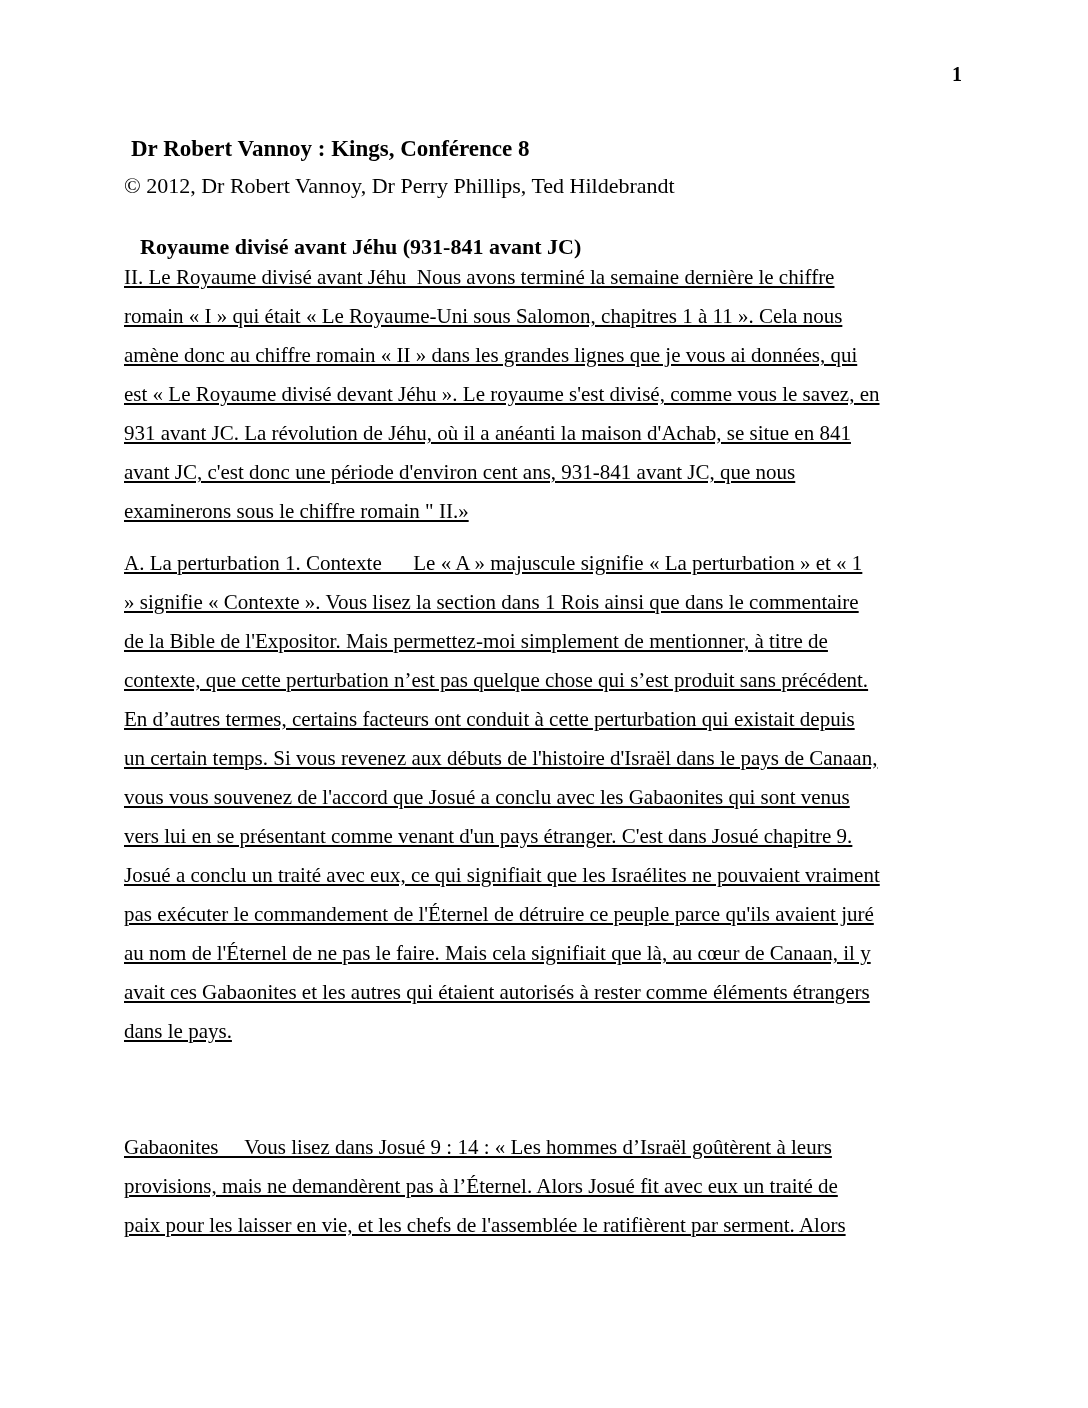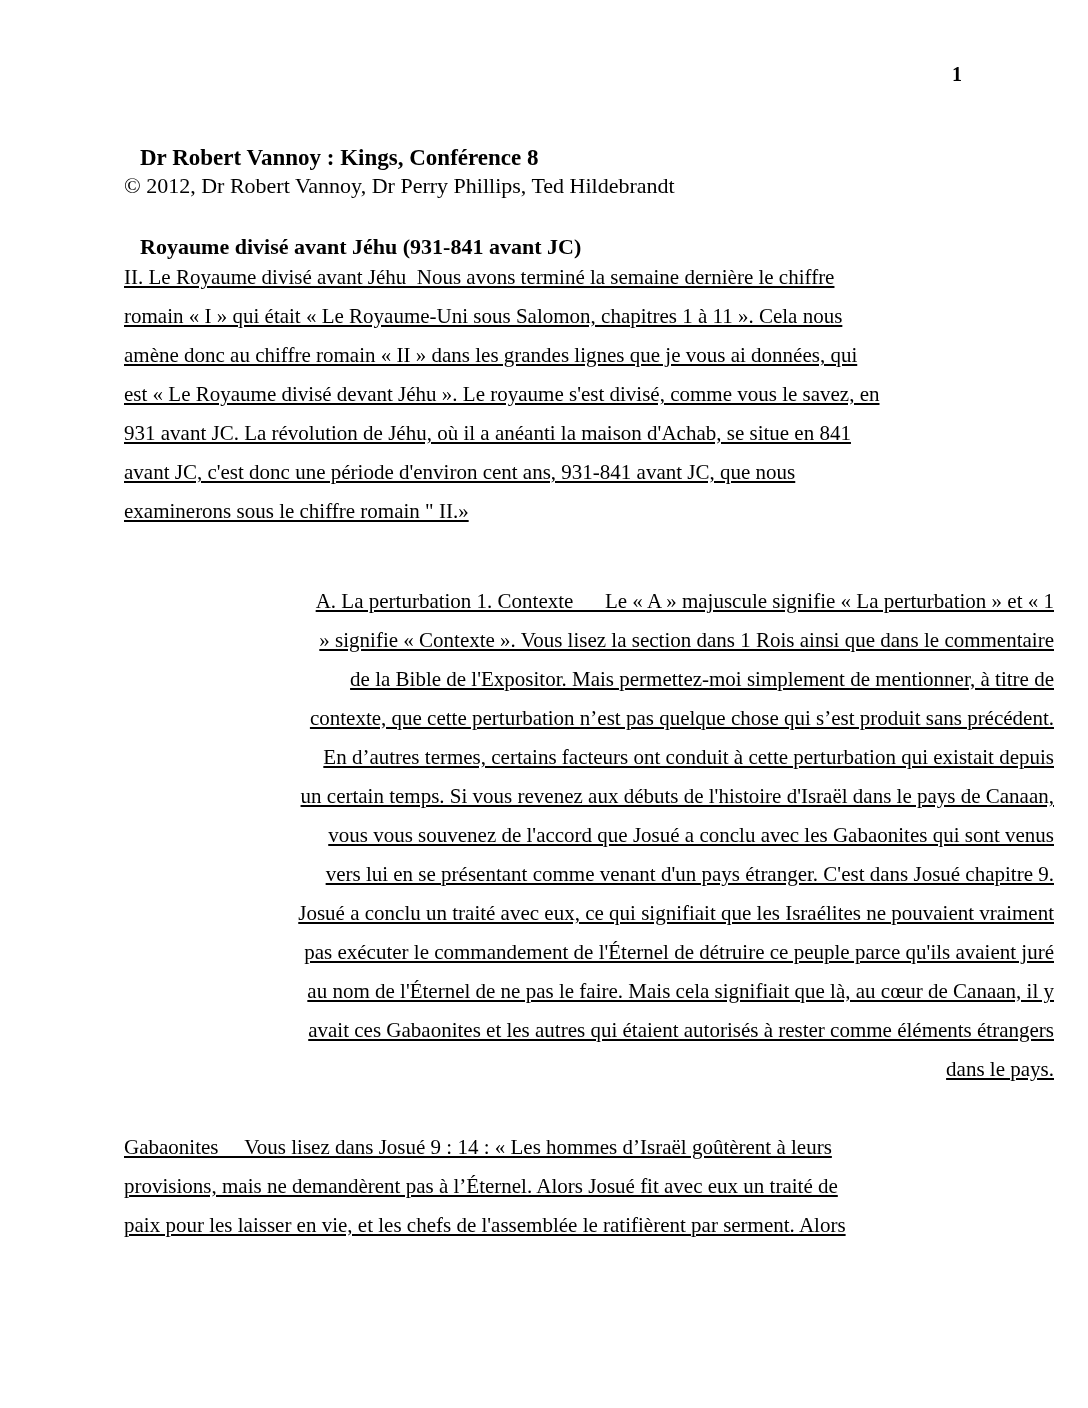--- a/index.html
+++ b/index.html
@@ -21,21 +21,21 @@
     top: 62px;
     right: 126px;
     font-size: 20px;
     font-weight: 700;
     line-height: 24px;
   }
   .doc-title {
     position: absolute;
     top: 128px;
     left: 124px;
-    margin: 16px;
+    margin: 7px;
     font-size: 23px;
     font-weight: 700;
     line-height: 28px;
     white-space: nowrap;
   }
   .copyright {
     position: absolute;
     top: 175px;
     left: 124px;
     font-size: 22px;
@@ -57,21 +57,21 @@
     position: absolute;
     left: 124px;
     width: 930px;
     font-size: 21px;
     font-weight: 400;
     line-height: 39px;
     white-space: pre-wrap;
     text-decoration: underline;
   }
   .para-1 { top: 258px; }
-  .para-2 { top: 582px; text-align: right; }
+  .para-2 { top: 544px; }
   .para-3 { top: 1128px; }
 </style>
 </head>
 <body>
 
 <div class="page">
   <div class="page-number">1</div>
 
   <h1 class="doc-title">Dr Robert Vannoy : Kings, Conférence 8</h1>
 

